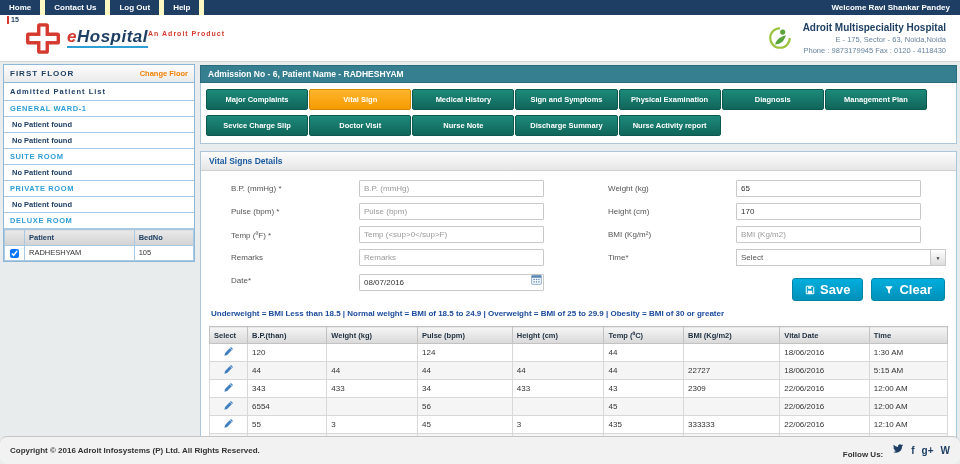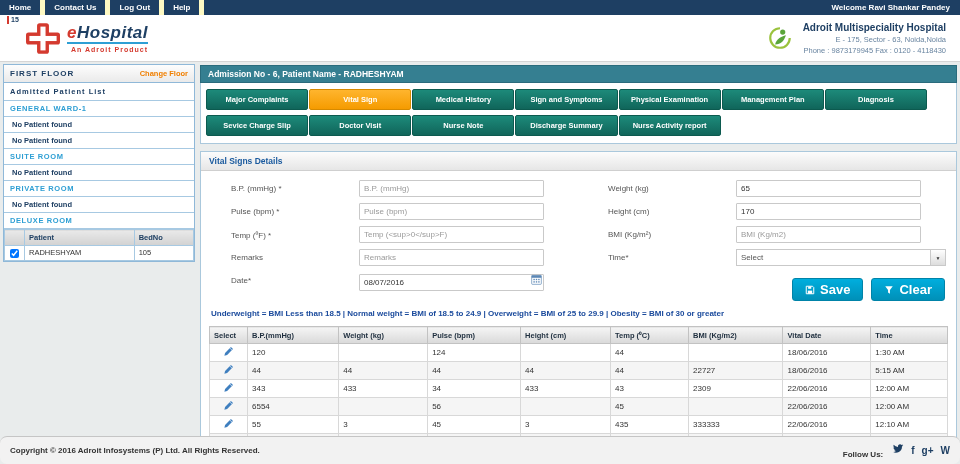--- a/index.html
+++ b/index.html
@@ -9,21 +9,21 @@
   
   .topbar{height:15px;background:#1e3f63;color:#fff;display:flex;justify-content:space-between;align-items:center;font-size:8px;font-weight:bold;}
   .toplinks{display:flex;height:100%;align-items:center;}
   .toplink{padding:0 9px;border-right:5px solid #fef9c3;line-height:15px;cursor:pointer;white-space:nowrap;}
   .welcome{padding-right:10px;white-space:nowrap;}
 
   
   .header{height:47px;background:#fff;position:relative;display:flex;justify-content:space-between;align-items:center;padding:0 10px;border-bottom:1px solid #d5d5d5;}
   .logo{display:flex;align-items:center;gap:7px;margin-left:16px;}
   .logo-badge{position:absolute;top:1px;left:7px;font-size:7px;font-weight:bold;color:#1e3f63;border-left:2px solid #d43a2f;padding-left:2px;line-height:8px;}
-  .brand-text{display:flex;flex-direction:column;}
+  .brand-text{display:flex;flex-direction:row;}
   .brand-line{font-style:italic;font-weight:bold;font-size:17px;line-height:17px;letter-spacing:.5px;border-bottom:2px solid #2e9fd4;padding-bottom:1px;}
   .brand-e{color:#d43a2f;}
   .brand-rest{color:#1e3f63;}
   .brand-sub{color:#d43a2f;font-size:7px;font-weight:bold;text-align:right;letter-spacing:1px;margin-top:2px;}
   .hosp{display:flex;align-items:center;gap:10px;padding-right:4px;}
   .hosp-text{text-align:right;}
   .hosp-name{color:#1e3f63;font-weight:bold;font-size:10px;}
   .hosp-addr,.hosp-phone{color:#6884a0;font-size:7.5px;margin-top:2px;}
 
   
@@ -167,22 +167,22 @@
 <div class="main">
   <div class="admission-bar">Admission No - 6, Patient Name - RADHESHYAM</div>
 
   <div class="nav-panel">
     <div class="nav-row">
         <div class="nav-btn">Major Complaints</div>
         <div class="nav-btn active">Vital Sign</div>
         <div class="nav-btn">Medical History</div>
         <div class="nav-btn">Sign and Symptoms</div>
         <div class="nav-btn">Physical Examination</div>
+        <div class="nav-btn">Diagnosis</div>
         <div class="nav-btn">Management Plan</div>
-        <div class="nav-btn">Diagnosis</div>
       </div>
     <div class="nav-row">
         <div class="nav-btn">Sevice Charge Slip</div>
         <div class="nav-btn">Doctor Visit</div>
         <div class="nav-btn">Nurse Note</div>
         <div class="nav-btn">Discharge Summary</div>
         <div class="nav-btn">Nurse Activity report</div>
       </div>
   </div>
 
@@ -271,21 +271,21 @@
         </div>
       </div>
     </div>
 
     <div class="bmi-note">Underweight = BMI Less than 18.5   |   Normal weight = BMI of 18.5 to 24.9   |   Overweight = BMI of 25 to 29.9   |   Obesity = BMI of 30 or greater</div>
 
     <table class="vtable">
       <thead>
         <tr>
             <th>Select</th>
-            <th>B.P.(mmHg)</th>
+            <th>B.P.(than)</th>
             <th>Weight (kg)</th>
             <th>Pulse (bpm)</th>
             <th>Height (cm)</th>
             <th>Temp (⁰C)</th>
             <th>BMI (Kg/m2)</th>
             <th>Vital Date</th>
             <th>Time</th>
           </tr>
       </thead>
       <tbody>

